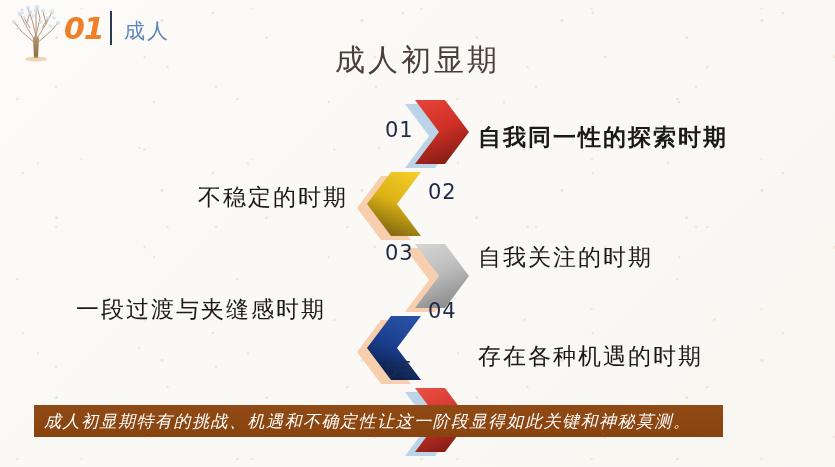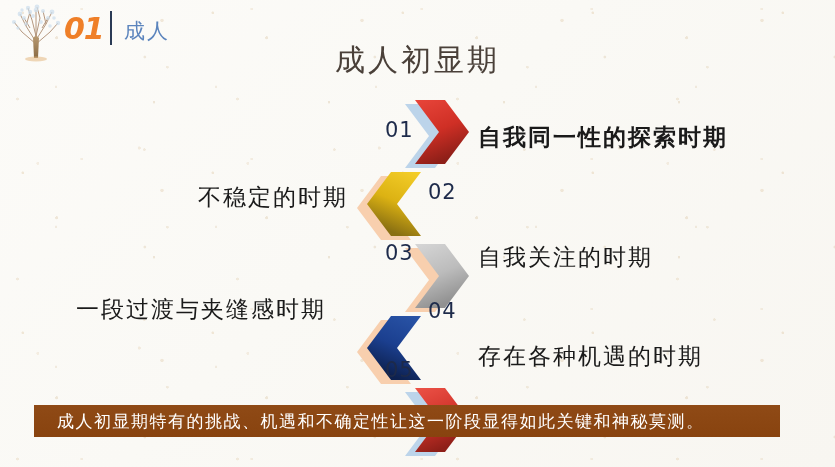--- a/index.html
+++ b/index.html
@@ -122,26 +122,27 @@
     font-size: 23px;
     color: #1a1a1a;
     letter-spacing: 2px;
     white-space: nowrap;
   }
 
   
   #footer-banner {
     position: absolute;
     left: 34px; bottom: 30px;
-    width: 746px; height: 32px;
+    width: 689px; height: 32px;
     background: #8b4513;
     background: linear-gradient(180deg,#8f4a16 0%, #88430f 100%);
     display: flex;
     align-items: center;
-    padding-left: 23px;
+    padding-left: 10px;
+    font-style: italic;
   }
   #footer-text {
     font-family: "DejaVu Serif", "Liberation Serif", serif;
     font-size: 17px;
     color: #ffffff;
     letter-spacing: 1.5px;
     white-space: nowrap;
   }
 </style>
 </head>

